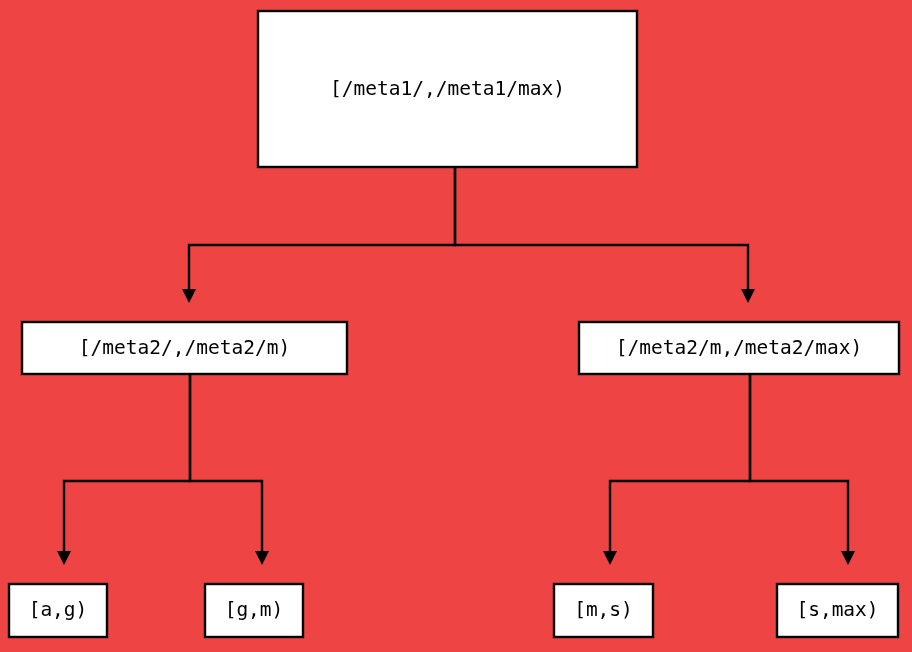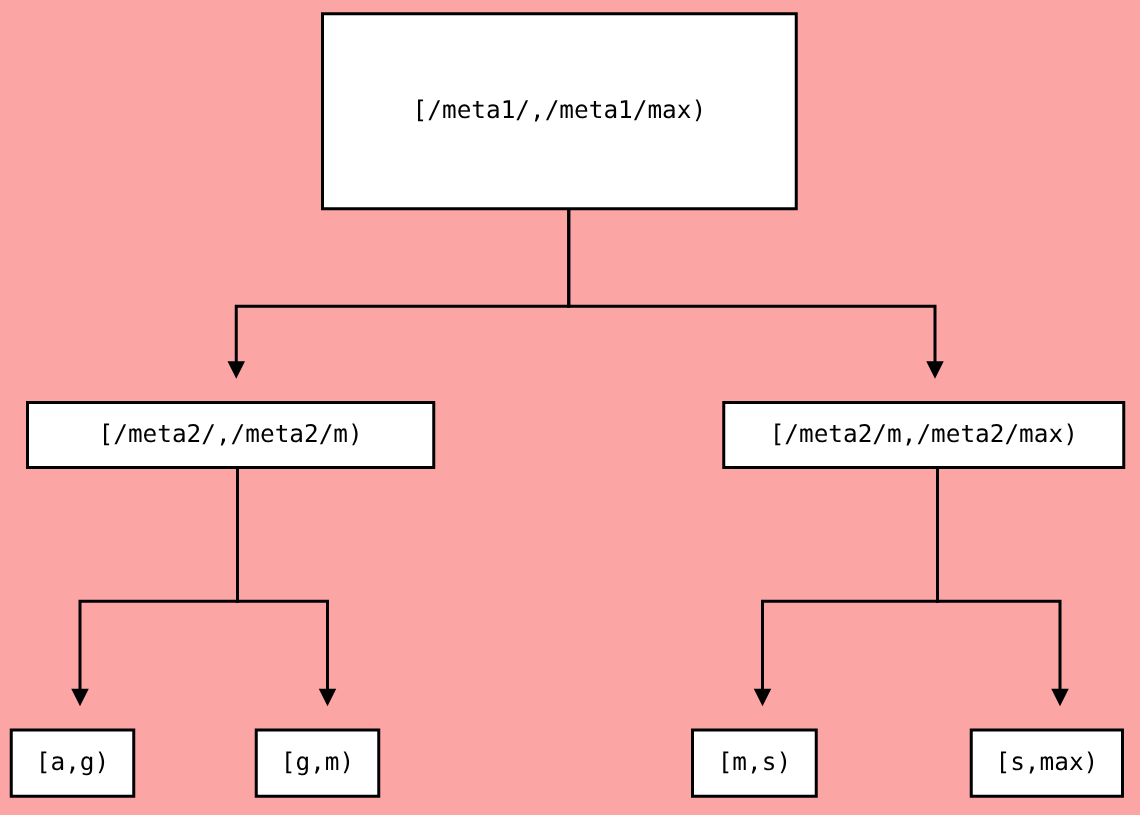--- a/index.html
+++ b/index.html
@@ -11,21 +11,21 @@
   body {
     width: 912px;
     height: 652px;
     font-family: "DejaVu Sans Mono", "Liberation Mono", monospace;
     overflow: hidden;
   }
   #diagram-root {
     position: relative;
     width: 912px;
     height: 652px;
-    background: #fca5a5;
+    background: #ef4444;
   }
   svg#tree-svg {
     display: block;
     width: 912px;
     height: 652px;
   }
   .node-box {
     fill: #ffffff;
     stroke: #000000;
     stroke-width: 2.4;

